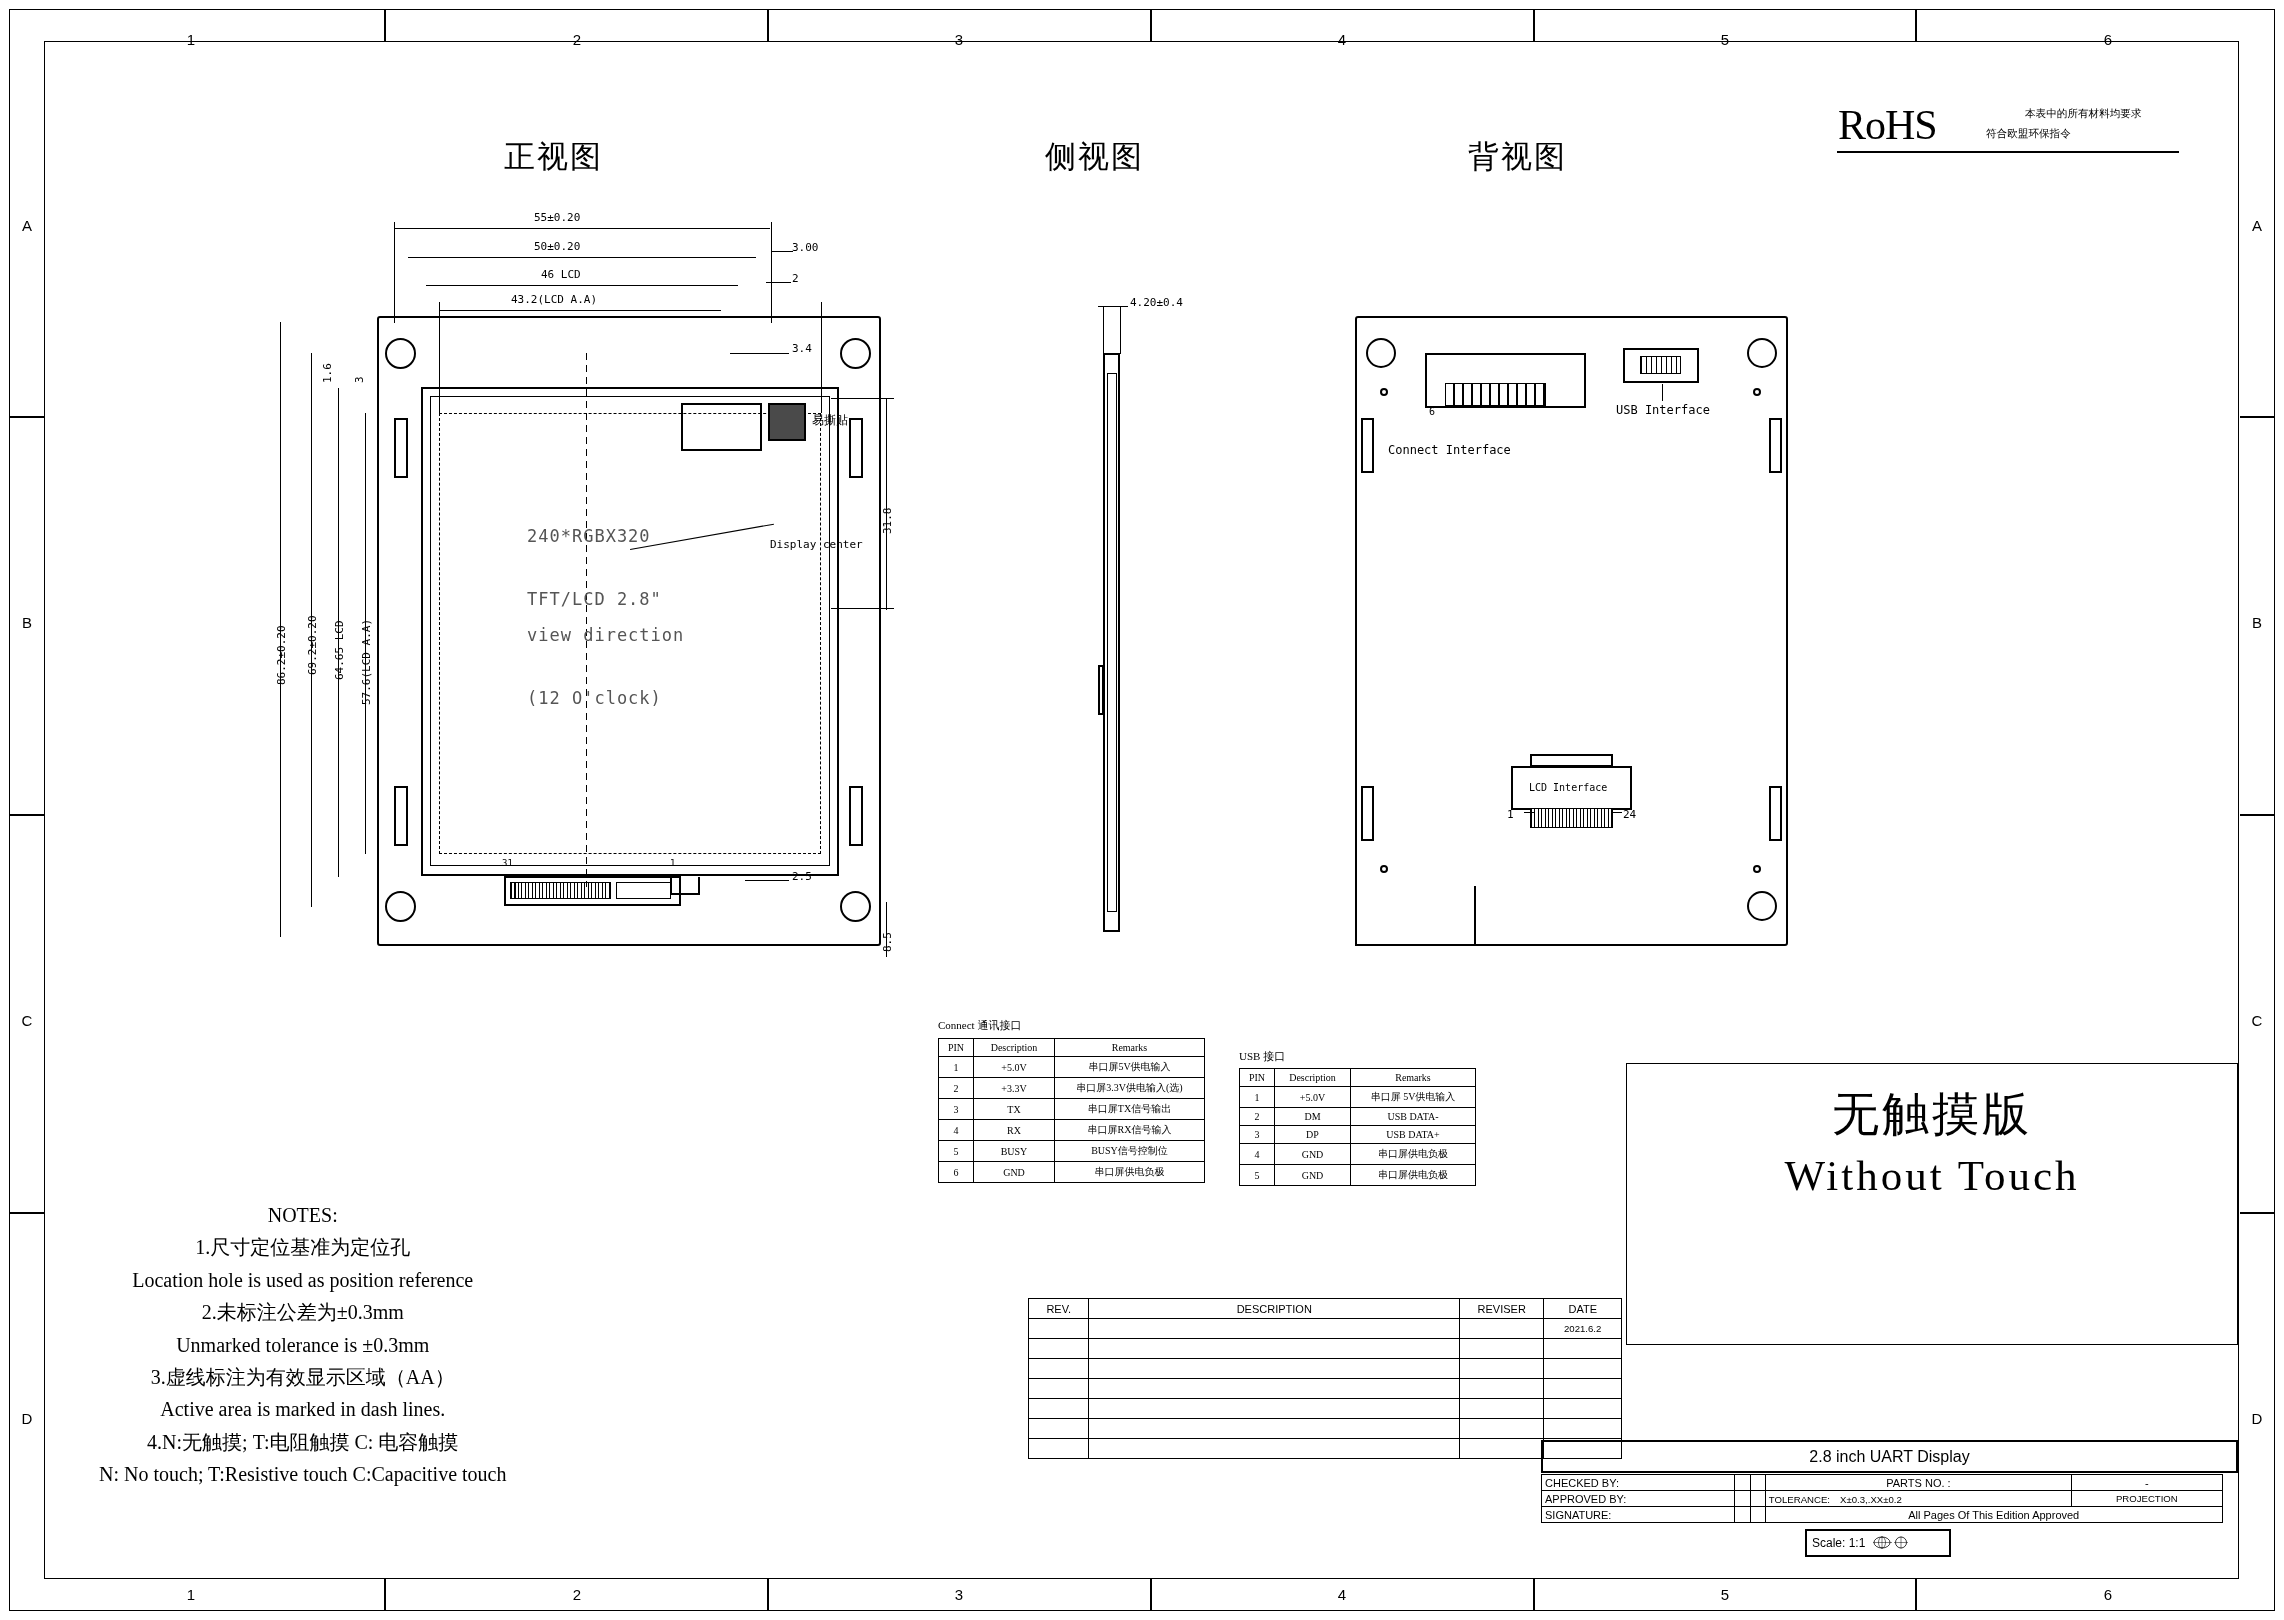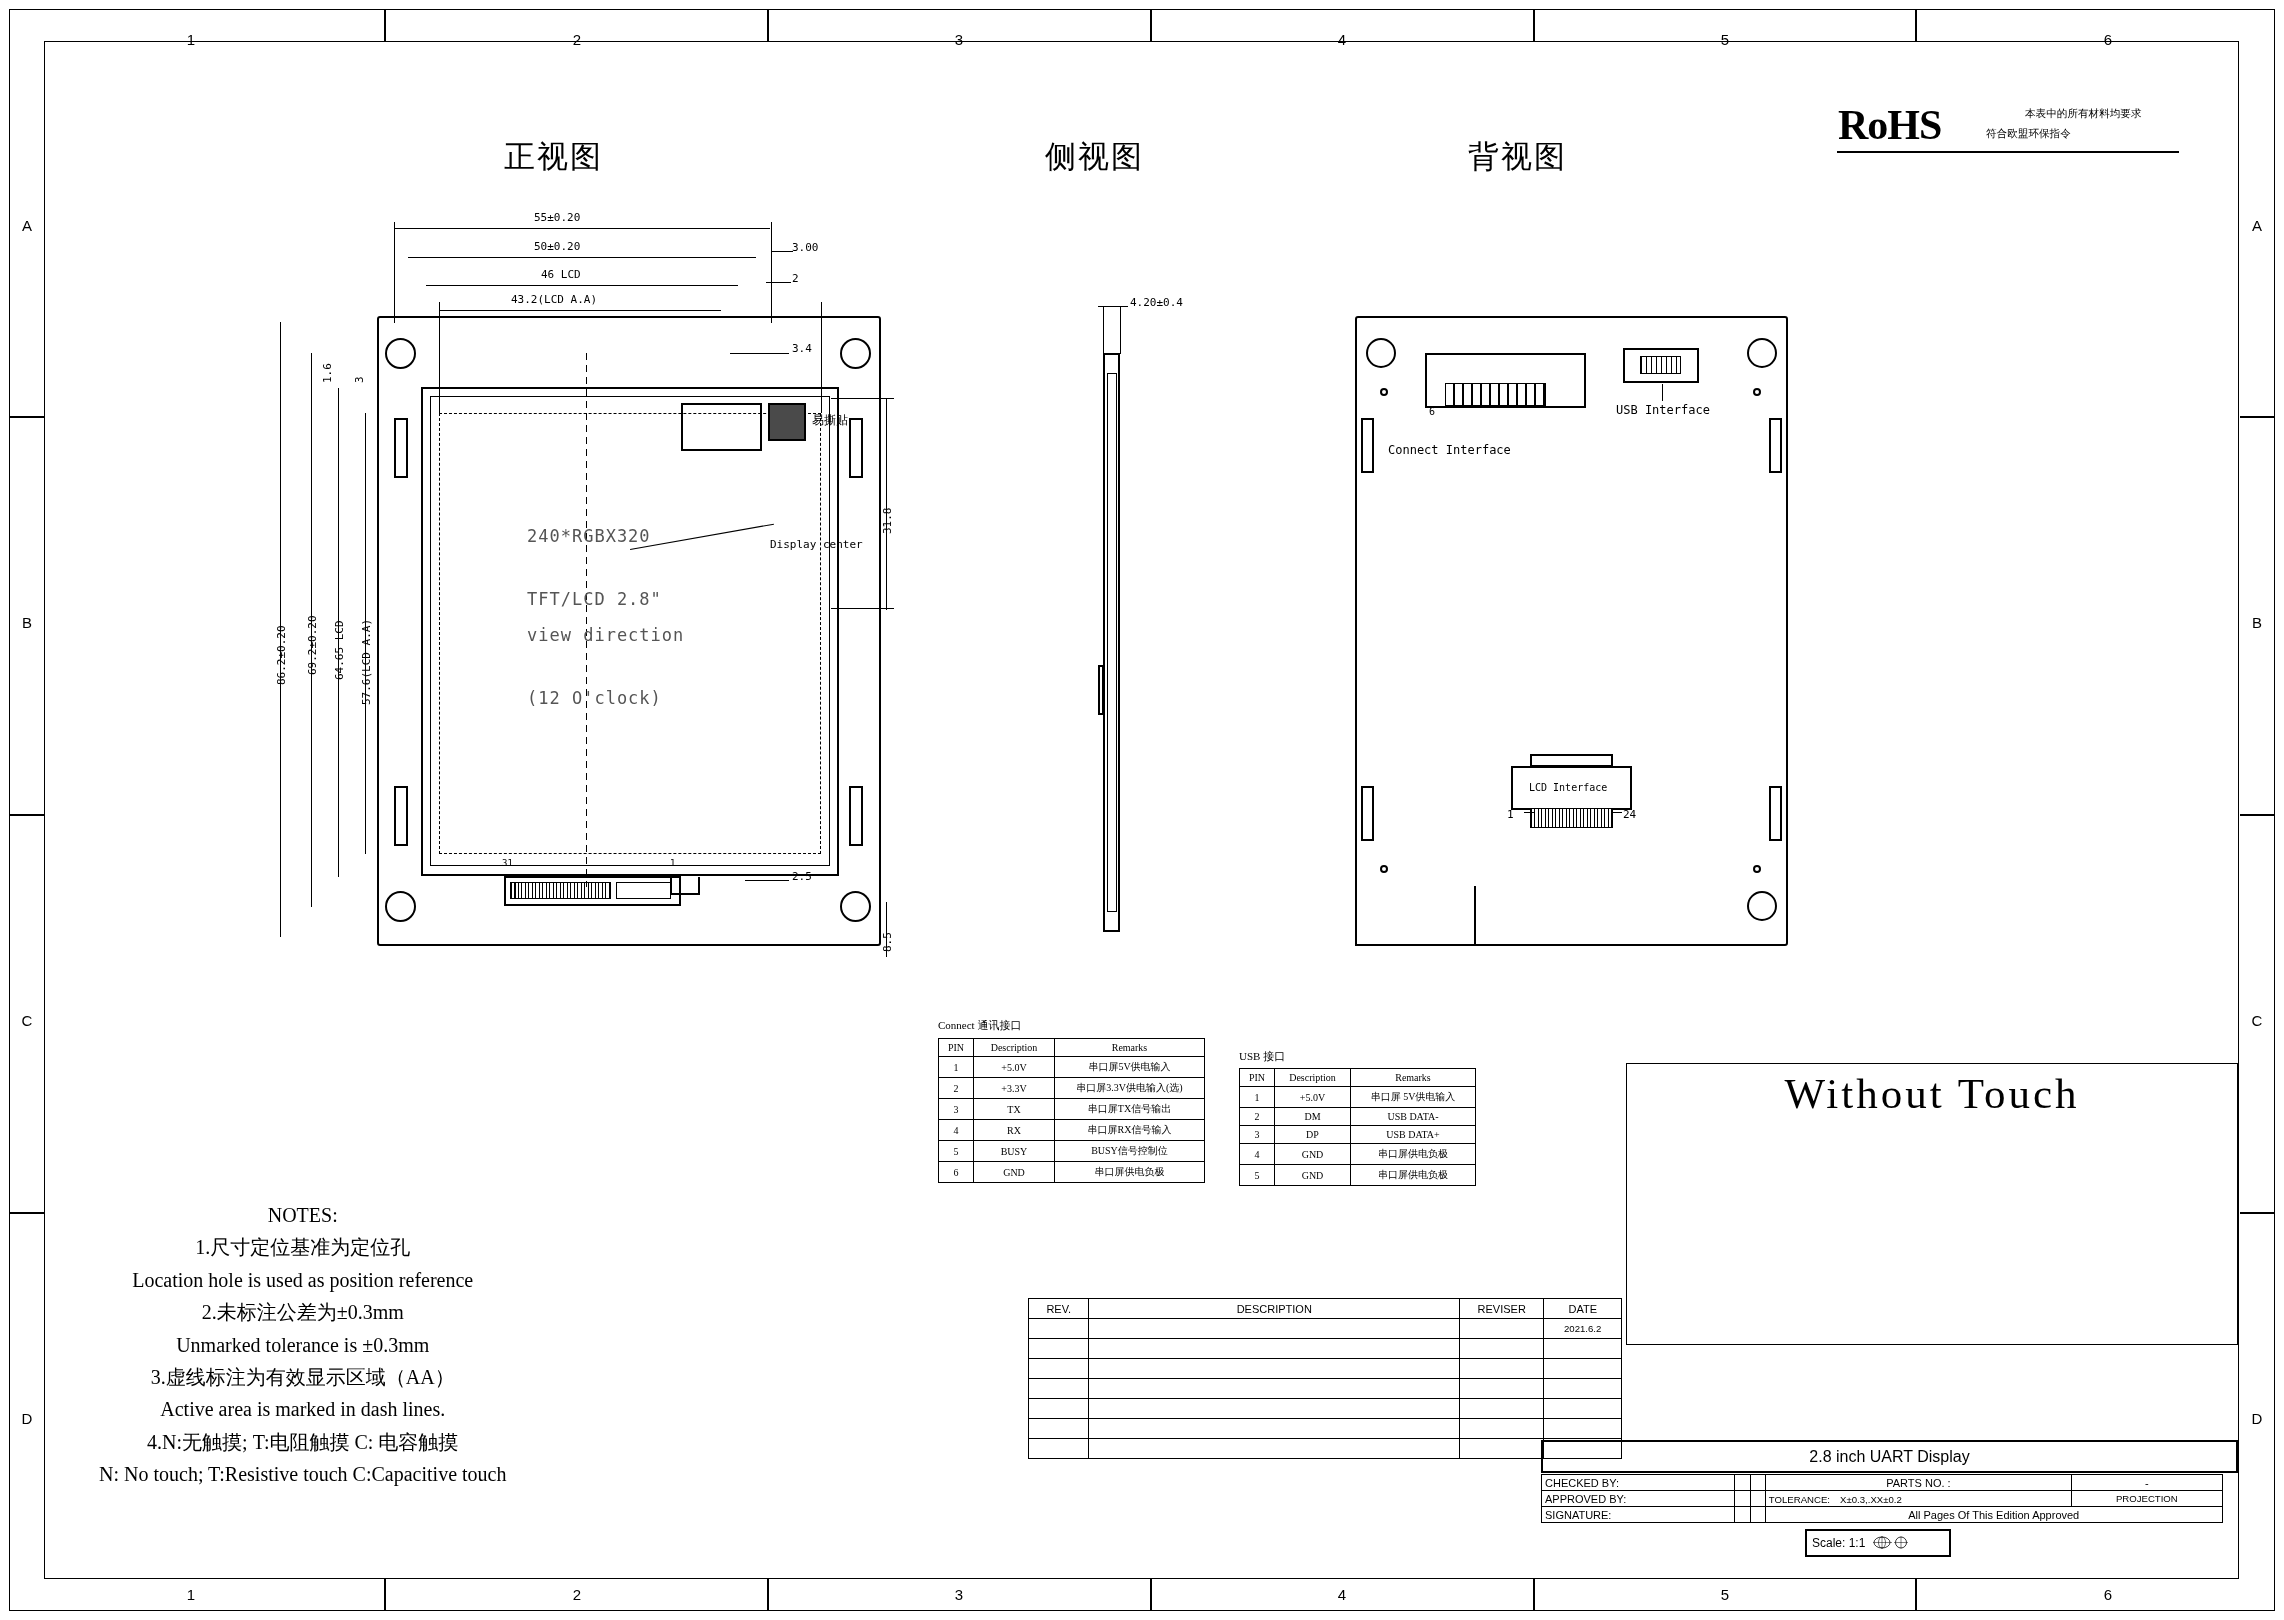--- a/index.html
+++ b/index.html
@@ -15,21 +15,21 @@
   
   .outer-border{position:absolute;left:9px;top:9px;width:2266px;height:1602px;border:1.5px solid #000;box-sizing:border-box;}
   .inner-border{position:absolute;left:44px;top:41px;width:2195px;height:1538px;border:1.5px solid #000;box-sizing:border-box;}
   .zone-num{position:absolute;font-family:"Liberation Sans",sans-serif;font-size:15px;text-align:center;width:20px;}
   .zone-let{position:absolute;font-family:"Liberation Sans",sans-serif;font-size:15px;text-align:center;width:20px;}
   .tickv{position:absolute;width:1.5px;background:#000;}
   .tickh{position:absolute;height:1.5px;background:#000;}
 
   
   .cn-head{position:absolute;font-family:"Liberation Serif",serif;font-size:31px;letter-spacing:2px;}
-  .rohs-text{font-family:"Liberation Serif",serif;font-weight:bold;font-size:42px;letter-spacing:-1px;}
+  .rohs-text{font-family:"Liberation Serif",serif;font-weight:normal;font-size:42px;letter-spacing:-1px;}
 
   
   .rect{position:absolute;border:2px solid #000000;box-sizing:border-box;}
   .rect-thin{position:absolute;border:0.8px solid #000;box-sizing:border-box;}
   .dash{position:absolute;border:1px dashed #000;box-sizing:border-box;}
   .dim{position:absolute;font-family:"DejaVu Sans Mono",monospace;font-size:11px;white-space:nowrap;}
   .dimv{position:absolute;font-family:"DejaVu Sans Mono",monospace;font-size:11px;white-space:nowrap;transform-origin:0 0;transform:rotate(-90deg);}
   .lbl{position:absolute;font-family:"DejaVu Sans Mono",monospace;font-size:12px;white-space:nowrap;}
   .lbl-cn{position:absolute;font-family:"Liberation Serif",serif;font-size:11px;white-space:nowrap;}
   .mono-big{position:absolute;font-family:"DejaVu Sans Mono",monospace;font-size:17px;color:#555;white-space:nowrap;letter-spacing:1px;}
@@ -329,20 +329,21 @@
     <div>Location hole is used as position reference</div>
     <div>2.未标注公差为±0.3mm</div>
     <div>Unmarked tolerance is ±0.3mm</div>
     <div>3.虚线标注为有效显示区域（AA）</div>
     <div>Active area is marked in dash lines.</div>
     <div>4.N:无触摸;  T:电阻触摸  C: 电容触摸</div>
     <div>N: No touch; T:Resistive touch C:Capacitive touch</div>
   </div>
 
   <div class="wt-box">
+    <div class="wt-cn">无触摸版</div>
     <div class="wt-en">Without Touch</div>
   </div>
 
   <table class="rev-tbl" style="width:594px;">
     <tbody>
         <tr>
       <td class="center" style="width:50px;">REV.</td>
       <td class="center" style="width:322px;">DESCRIPTION</td>
       <td class="center" style="width:71px;">REVISER</td>
       <td class="center" style="width:65px;">DATE</td>

